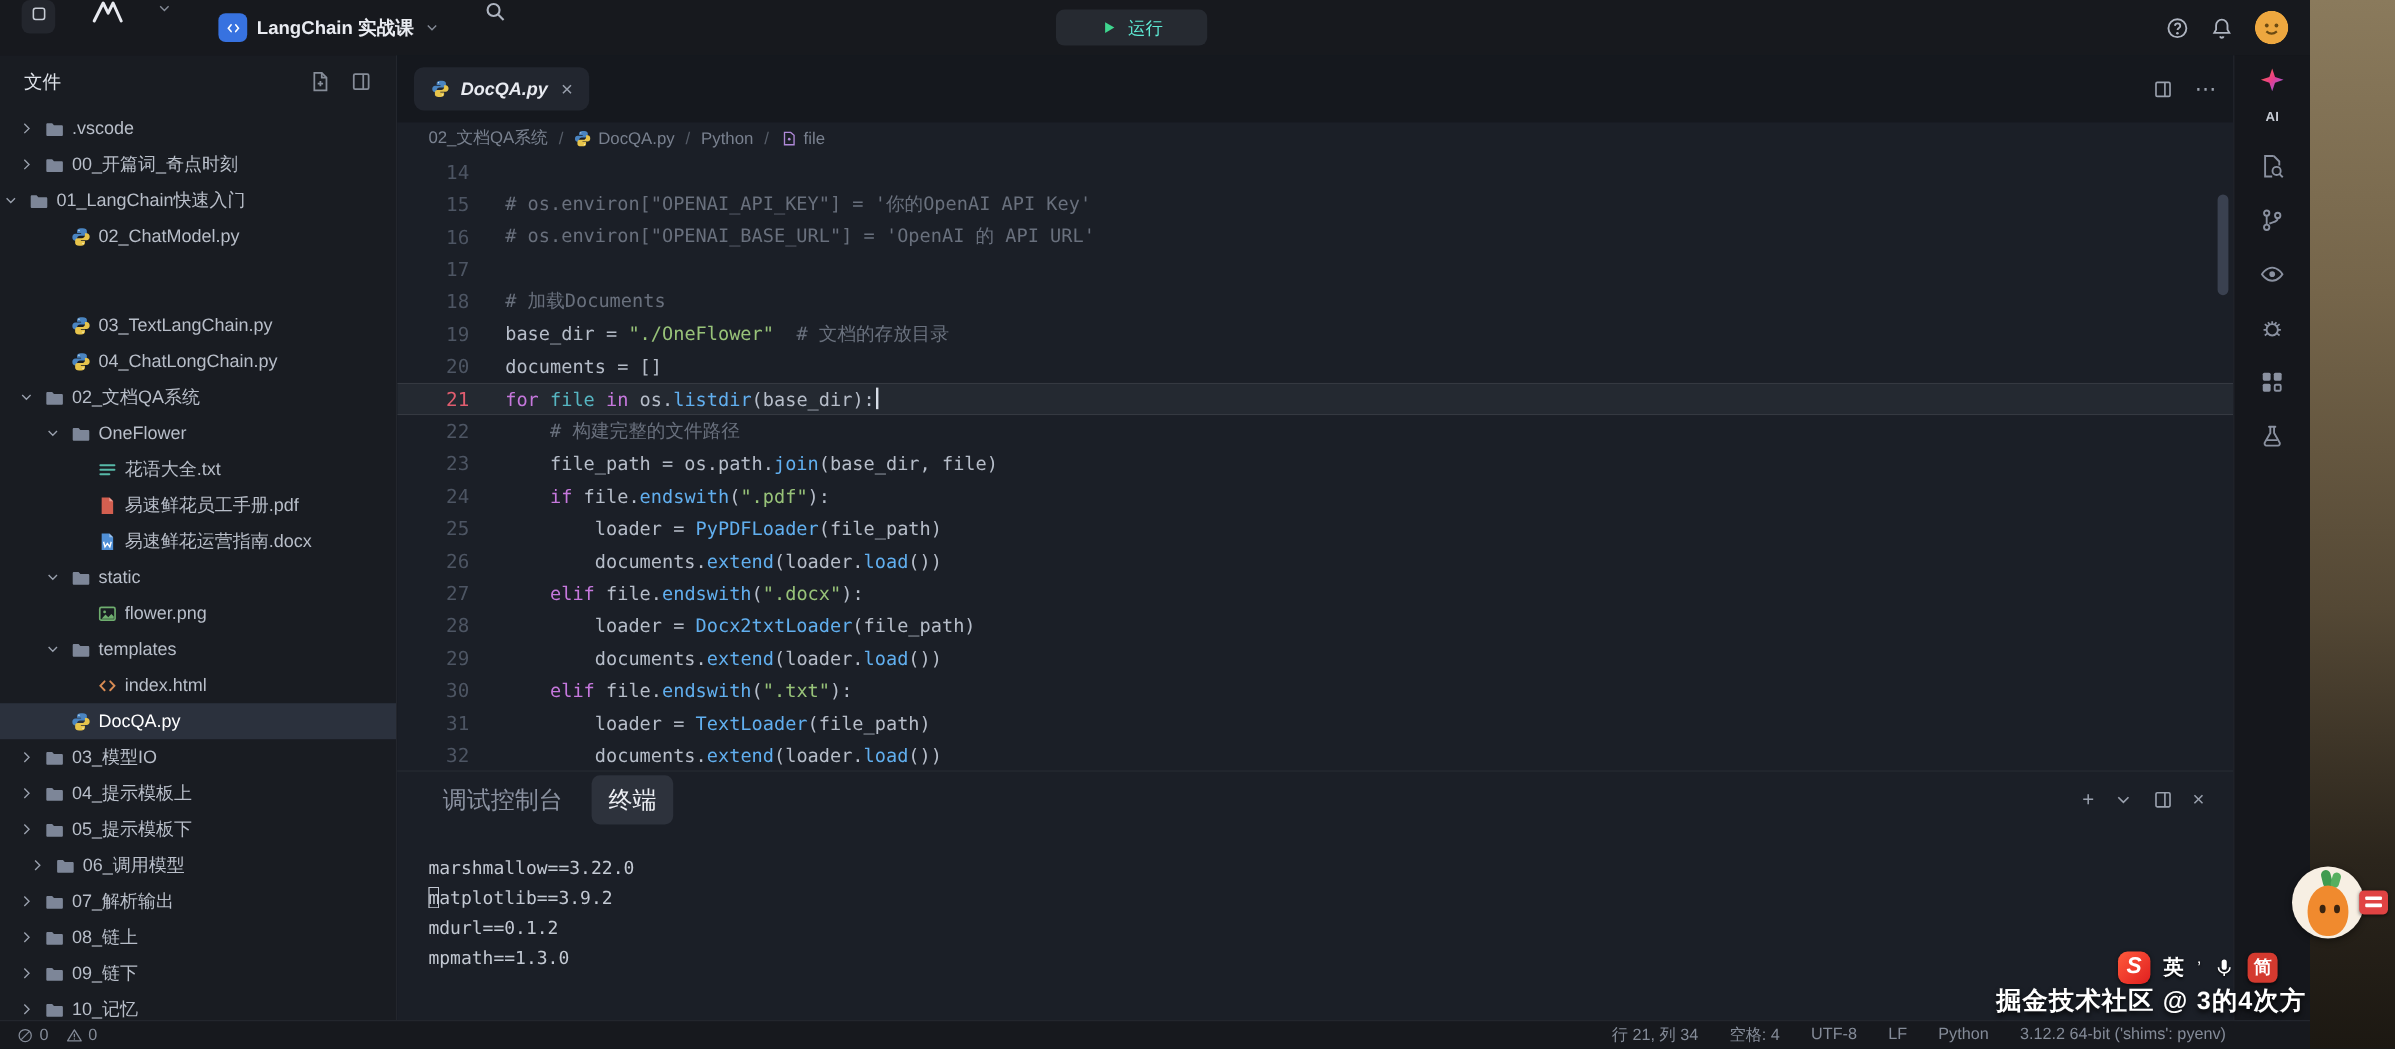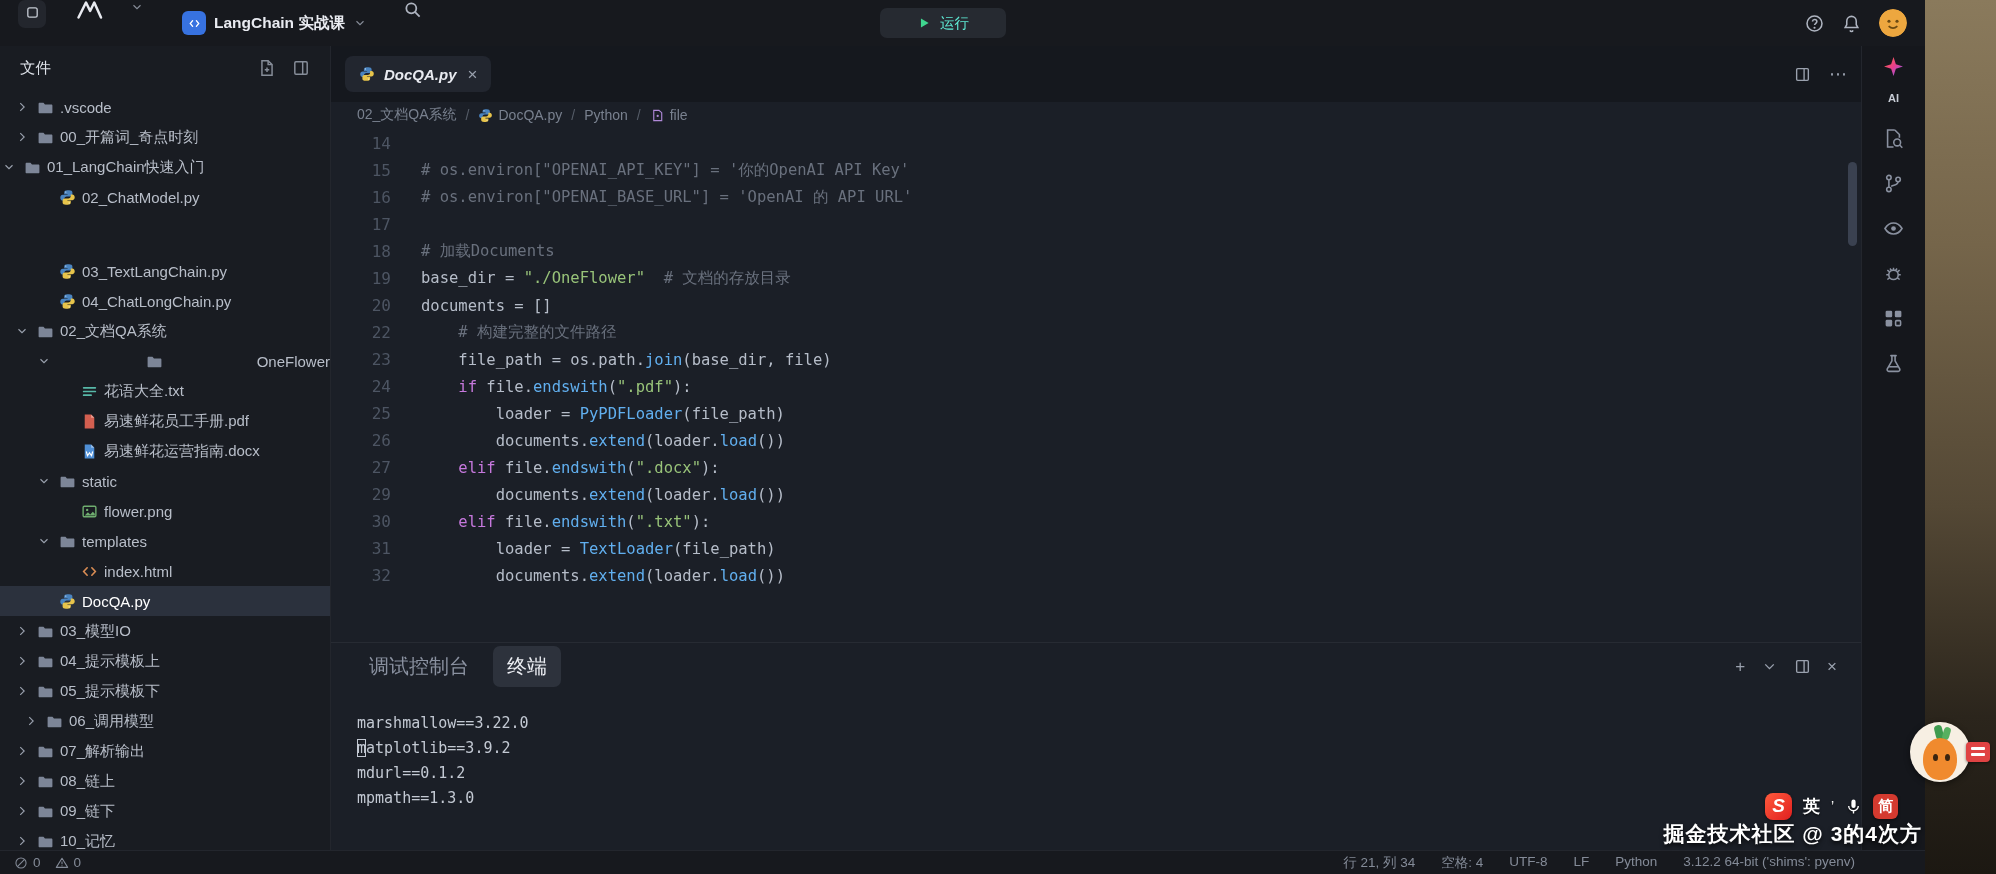--- a/index.html
+++ b/index.html
@@ -313,21 +313,21 @@
                 <path d="M4 6l4 4 4-4" stroke="#9aa1ae" stroke-width="1.3" fill="none"></path>
               </svg>
             </span>
             <span class="tree-ic">
               <svg viewBox="0 0 16 16">
                 <path d="M1.5 4.5c0-.6.4-1 1-1h3.6l1.4 1.6h6c.6 0 1 .4 1 1v6.4c0 .6-.4 1-1 1h-11c-.6 0-1-.4-1-1z" fill="#7d8698"></path>
               </svg>
             </span>
             <span>02_文档QA系统</span>
           </div>
-          <div class="tree-row" style="padding-left: 35px; justify-content: space-between;">
+          <div class="tree-row" style="padding-left: 35px;">
             <span class="tree-chev">
               <svg viewBox="0 0 16 16">
                 <path d="M4 6l4 4 4-4" stroke="#9aa1ae" stroke-width="1.3" fill="none"></path>
               </svg>
             </span>
             <span class="tree-ic">
               <svg viewBox="0 0 16 16">
                 <path d="M1.5 4.5c0-.6.4-1 1-1h3.6l1.4 1.6h6c.6 0 1 .4 1 1v6.4c0 .6-.4 1-1 1h-11c-.6 0-1-.4-1-1z" fill="#7d8698"></path>
               </svg>
             </span>
@@ -588,26 +588,28 @@
 
       <div class="code-wrap">
         <div id="code-lines">
             <div class="code-line"><span class="gutter">14</span><span class="line-content"></span></div>
             <div class="code-line"><span class="gutter">15</span><span class="line-content"><span class="tok-c"># os.environ["OPENAI_API_KEY"] = '你的OpenAI API Key'</span></span></div>
             <div class="code-line"><span class="gutter">16</span><span class="line-content"><span class="tok-c"># os.environ["OPENAI_BASE_URL"] = 'OpenAI 的 API URL'</span></span></div>
             <div class="code-line"><span class="gutter">17</span><span class="line-content"></span></div>
             <div class="code-line"><span class="gutter">18</span><span class="line-content"><span class="tok-c"># 加载Documents</span></span></div>
             <div class="code-line"><span class="gutter">19</span><span class="line-content"><span class="tok-t">base_dir = </span><span class="tok-s">"./OneFlower"</span><span class="tok-t">  </span><span class="tok-c"># 文档的存放目录</span></span></div>
             <div class="code-line"><span class="gutter">20</span><span class="line-content"><span class="tok-t">documents = []</span></span></div>
+            <div class="code-line active"><span class="gutter">21</span><span class="line-content"><span class="tok-k">for</span><span class="tok-t"> </span><span class="tok-p">file</span><span class="tok-t"> </span><span class="tok-k">in</span><span class="tok-t"> os.</span><span class="tok-f">listdir</span><span class="tok-t">(base_dir):</span><span class="caret"></span></span></div>
             <div class="code-line"><span class="gutter">22</span><span class="line-content"><span class="tok-t">    </span><span class="tok-c"># 构建完整的文件路径</span></span></div>
             <div class="code-line"><span class="gutter">23</span><span class="line-content"><span class="tok-t">    file_path = os.path.</span><span class="tok-f">join</span><span class="tok-t">(base_dir, file)</span></span></div>
             <div class="code-line"><span class="gutter">24</span><span class="line-content"><span class="tok-t">    </span><span class="tok-k">if</span><span class="tok-t"> file.</span><span class="tok-f">endswith</span><span class="tok-t">(</span><span class="tok-s">".pdf"</span><span class="tok-t">):</span></span></div>
             <div class="code-line"><span class="gutter">25</span><span class="line-content"><span class="tok-t">        loader = </span><span class="tok-f">PyPDFLoader</span><span class="tok-t">(file_path)</span></span></div>
             <div class="code-line"><span class="gutter">26</span><span class="line-content"><span class="tok-t">        documents.</span><span class="tok-f">extend</span><span class="tok-t">(loader.</span><span class="tok-f">load</span><span class="tok-t">())</span></span></div>
             <div class="code-line"><span class="gutter">27</span><span class="line-content"><span class="tok-t">    </span><span class="tok-k">elif</span><span class="tok-t"> file.</span><span class="tok-f">endswith</span><span class="tok-t">(</span><span class="tok-s">".docx"</span><span class="tok-t">):</span></span></div>
+            <div class="code-line"><span class="gutter">28</span><span class="line-content"><span class="tok-t">        loader = </span><span class="tok-f">Docx2txtLoader</span><span class="tok-t">(file_path)</span></span></div>
             <div class="code-line"><span class="gutter">29</span><span class="line-content"><span class="tok-t">        documents.</span><span class="tok-f">extend</span><span class="tok-t">(loader.</span><span class="tok-f">load</span><span class="tok-t">())</span></span></div>
             <div class="code-line"><span class="gutter">30</span><span class="line-content"><span class="tok-t">    </span><span class="tok-k">elif</span><span class="tok-t"> file.</span><span class="tok-f">endswith</span><span class="tok-t">(</span><span class="tok-s">".txt"</span><span class="tok-t">):</span></span></div>
             <div class="code-line"><span class="gutter">31</span><span class="line-content"><span class="tok-t">        loader = </span><span class="tok-f">TextLoader</span><span class="tok-t">(file_path)</span></span></div>
             <div class="code-line"><span class="gutter">32</span><span class="line-content"><span class="tok-t">        documents.</span><span class="tok-f">extend</span><span class="tok-t">(loader.</span><span class="tok-f">load</span><span class="tok-t">())</span></span></div>
           </div>
         <div class="scroll-thumb"></div>
       </div>
 
       <div class="panel">
         <div class="panel-header">

